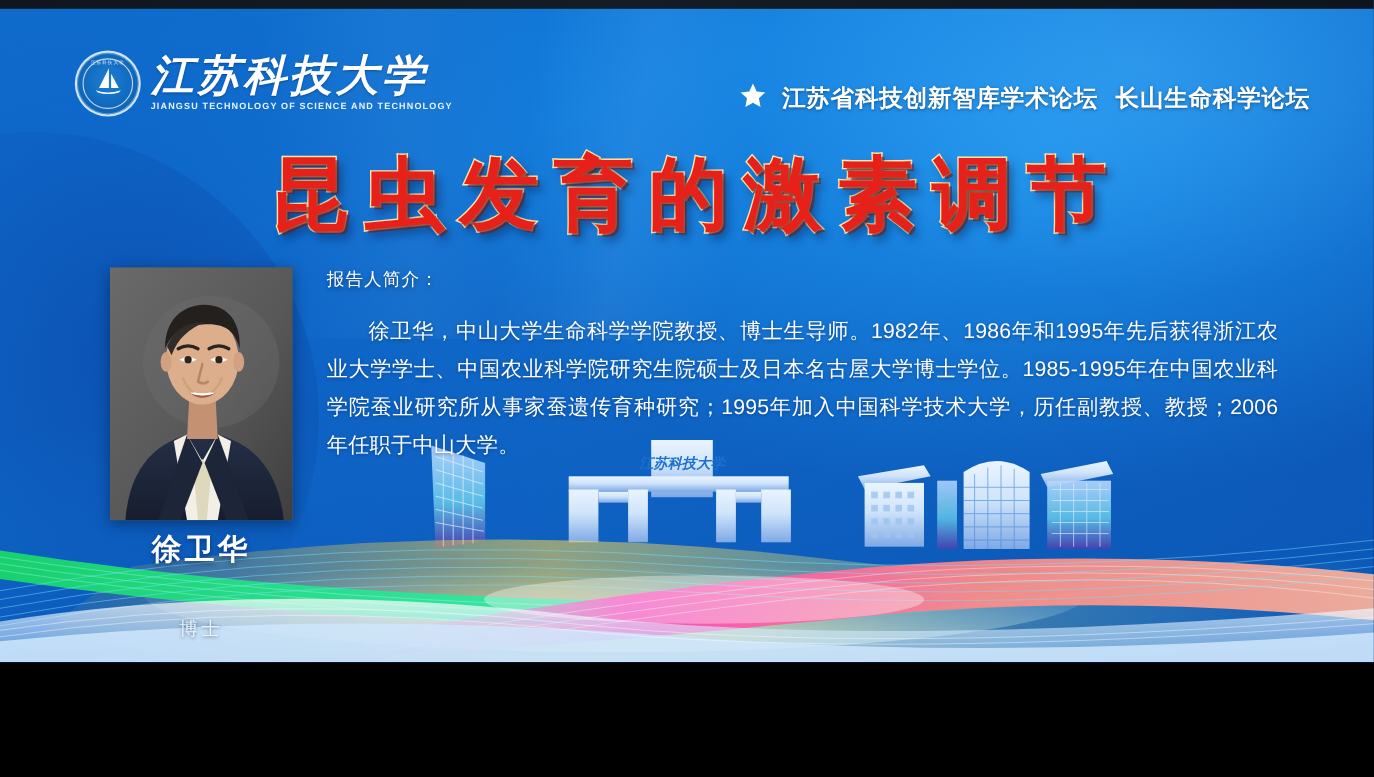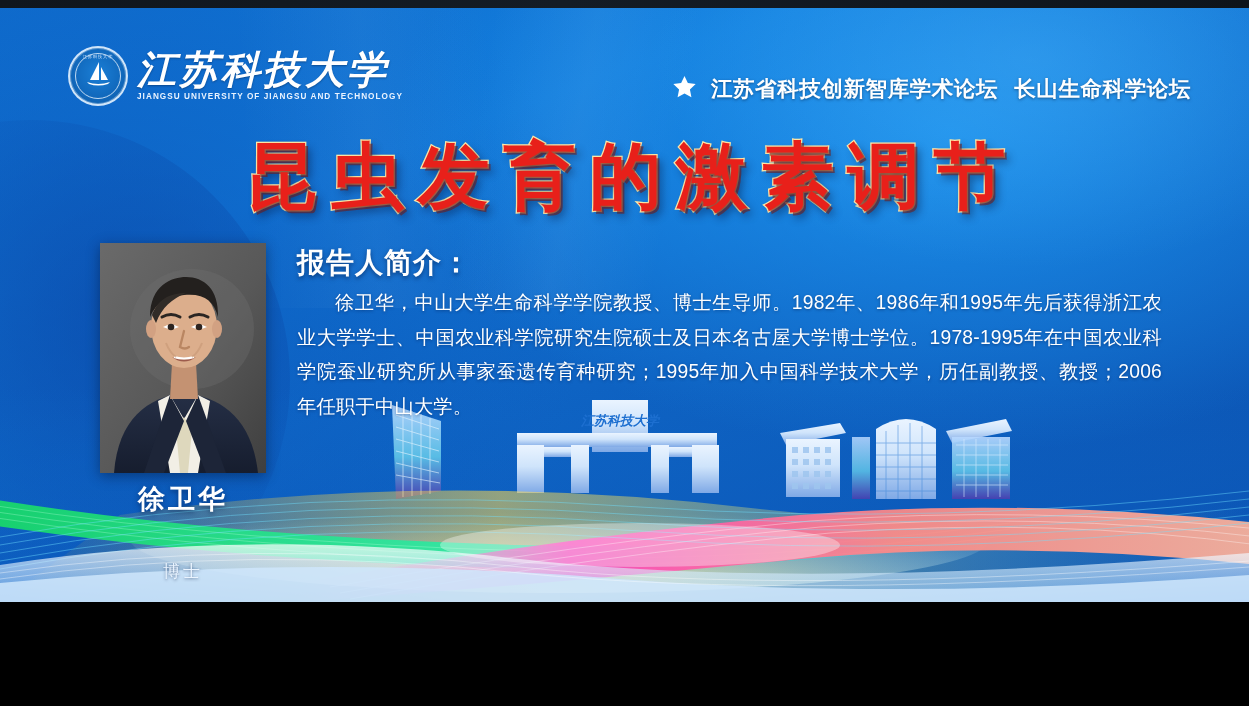--- a/index.html
+++ b/index.html
@@ -75,22 +75,22 @@
   .photo svg { display:block; width:166px; height:230px; }
   .speaker-name { position:absolute; left:100px; top:481px; width:166px; text-align:center; z-index:22;
                   font-size:27px; font-weight:bold; color:#ffffff; letter-spacing:3px;
                   text-shadow:0 2px 5px rgba(0,20,60,.55); }
   .speaker-title { position:absolute; left:100px; top:519px; width:166px; text-align:center; z-index:22;
                    font-size:17px; color:#eaf4ff; letter-spacing:3px;
                    text-shadow:0 1px 3px rgba(0,20,60,.5);margin-top:41px; }
 
   
   .bio { position:absolute; left:297px; top:244px; width:865px; z-index:22; }
-  .bio-h { font-size:28px; font-weight:bold; color:#ffffff; letter-spacing:1px;
-           text-shadow:0 2px 4px rgba(0,20,60,.55); margin-bottom:4px; }
+  .bio-h { font-size:16px; font-weight:normal; color:#ffffff; letter-spacing:1px;
+           text-shadow:0 2px 4px rgba(0,20,60,.55); margin-bottom:20px; }
   .bio p { font-size:19.3px; line-height:34.5px; color:#ffffff; text-align:justify;
            letter-spacing:.2px; text-shadow:0 1px 3px rgba(0,25,70,.45); }
   .bio p.ind { text-indent:38px; }
   .bio .ital { font-style:italic; letter-spacing:1.2px; }
 
   
   .info { position:absolute; left:297px; top:507px; width:865px; z-index:22; text-align:center; }
   .info .row { font-size:18.5px; line-height:28px; font-weight:bold; color:#ffffff;
                letter-spacing:.2px; white-space:nowrap;
                text-shadow:1px 1px 2px rgba(0,25,70,.75); }
@@ -117,21 +117,21 @@
         <div class="ring"></div>
         <div class="arc">江苏科技大学</div>
         <svg class="sail" width="30" height="30" viewBox="0 0 30 30">
           <path d="M16 3 L16 21 L7 21 Z" fill="#ffffff"></path>
           <path d="M18 8 L25 21 L18 21 Z" fill="#ffffff"></path>
           <path d="M4 23 Q15 27 27 23 L25 25 Q15 28 6 25 Z" fill="#ffffff"></path>
         </svg>
       </div>
       <div class="wordmark">
         <div class="cn">江苏科技大学</div>
-        <div class="en">JIANGSU UNIVERSITY OF JIANGSU AND TECHNOLOGY</div>
+        <div class="en">JIANGSU TECHNOLOGY OF SCIENCE AND TECHNOLOGY</div>
       </div>
     </div>
 
     <div class="forum-line">
       <svg class="star" viewBox="0 0 24 24">
         <path fill="#ffffff" d="M12 1.8 L15.1 8.4 L22.3 9.3 L17 14.2 L18.4 21.4 L12 17.9 L5.6 21.4 L7 14.2 L1.7 9.3 L8.9 8.4 Z"></path>
       </svg>
       <div class="forum-text"><span>江苏省科技创新智库学术论坛</span><span class="gap"></span><span>长山生命科学论坛</span></div>
     </div>
   </div>
@@ -190,21 +190,21 @@
 
       <path d="M66 100 q4 10 10 14" stroke="#c99a78" stroke-width="2" fill="none" opacity=".7"></path>
       <path d="M102 100 q-4 10 -10 14" stroke="#c99a78" stroke-width="2" fill="none" opacity=".7"></path>
     </svg>
   </div>
   <div class="speaker-name">徐卫华</div>
   <div class="speaker-title">博士</div>
 
   <div class="bio">
     <div class="bio-h">报告人简介：</div>
-    <p class="ind">徐卫华，中山大学生命科学学院教授、博士生导师。1982年、1986年和1995年先后获得浙江农业大学学士、中国农业科学院研究生院硕士及日本名古屋大学博士学位。1978-1995年在中国农业科学院蚕业研究所从事家蚕遗传育种研究；1995年加入中国科学技术大学，历任副教授、教授；2006年任职于中山大学。</p>
+    <p class="ind">徐卫华，中山大学生命科学学院教授、博士生导师。1982年、1986年和1995年先后获得浙江农业大学学士、中国农业科学院研究生院硕士及日本名古屋大学博士学位。1985-1995年在中国农业科学院蚕业研究所从事家蚕遗传育种研究；1995年加入中国科学技术大学，历任副教授、教授；2006年任职于中山大学。</p>
   </div>
 
   <div class="info">
   </div>
 
   <div class="bottom">
     <svg viewBox="0 0 1249 215" preserveAspectRatio="none">
       <defs>
         <linearGradient id="bld" x1="0" y1="0" x2="0" y2="1">
           <stop offset="0%" stop-color="#eaf4ff"></stop>

